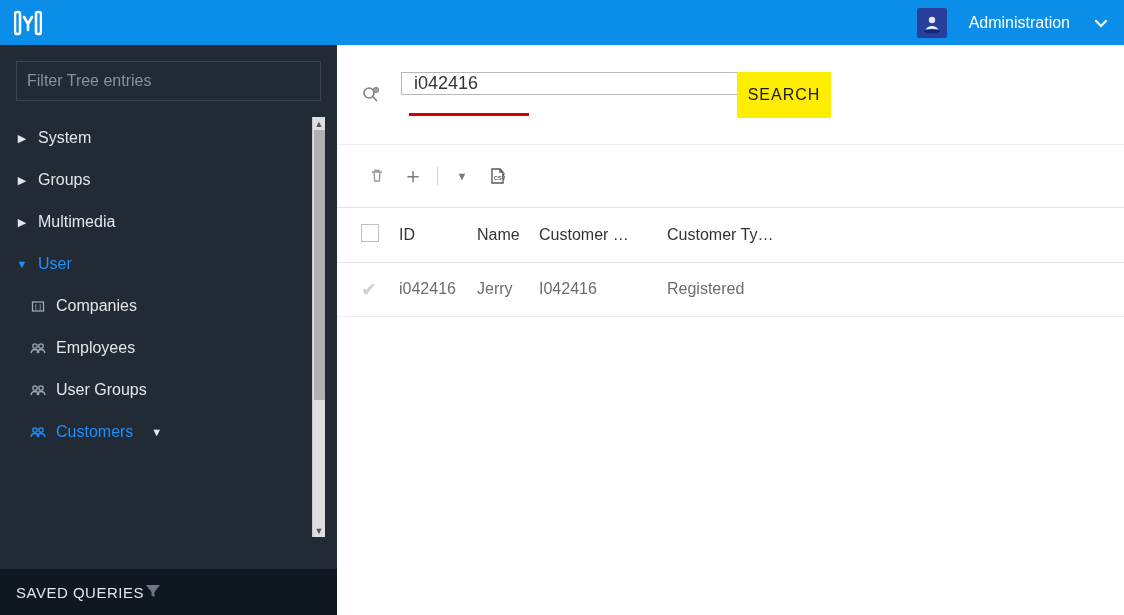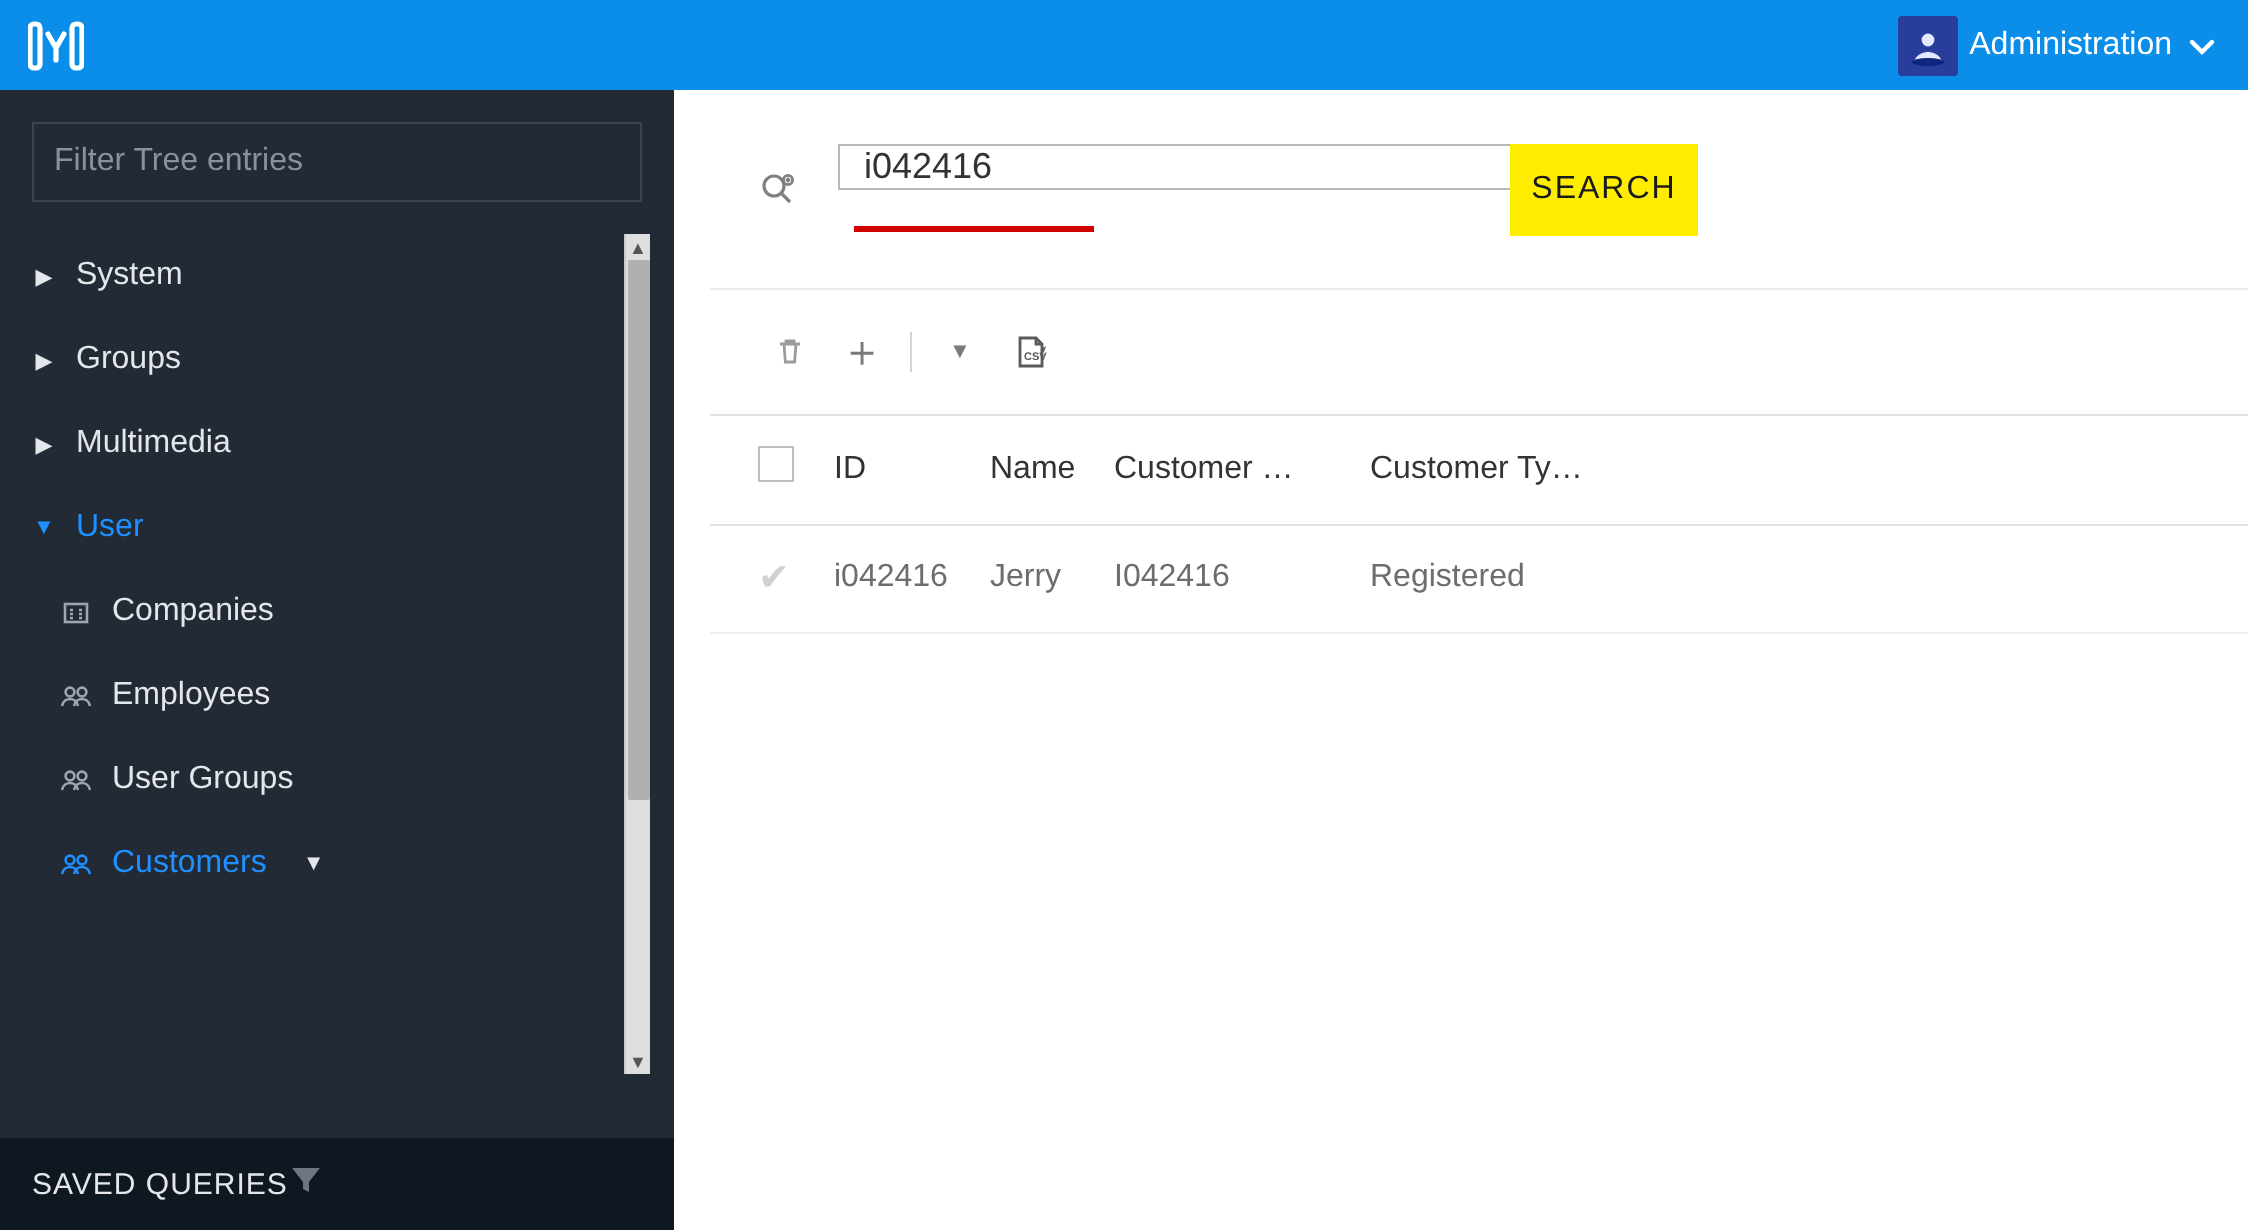--- a/index.html
+++ b/index.html
@@ -18,32 +18,32 @@
     background: #0a8ee9;
     display: flex;
     align-items: center;
     padding: 0 14px;
     color: #fff;
   }
   .logo-wrap { display: flex; align-items: center; gap: 14px; }
   .logo-icon svg { display: block; }
   .app-title { font-size: 22px; font-weight: 700; letter-spacing: 0.3px; }
   .header-spacer { flex: 1; }
-  .admin-wrap { display: flex; align-items: center; gap: 6px; cursor: pointer; }
+  .admin-wrap { display: flex; align-items: center; gap: 22px; cursor: pointer; }
   .admin-icon {
     width: 30px; height: 30px;
     background: #293e9a;
     border-radius: 2px;
     display:flex; align-items:center; justify-content:center;
   }
   .admin-text { font-size: 16px; }
   .chevron-down svg { display:block; }
 
   
-  .layout { display: flex; height: calc(615px - 45px); gap: 18px; }
+  .layout { display: flex; height: calc(615px - 45px); }
   .sidebar {
     width: 337px;
     background: #212a35;
     display: flex;
     flex-direction: column;
     color: #d0d4d9;
     position: relative;
   }
   .main { flex: 1; background: #fff; display:flex; flex-direction:column; overflow:hidden; }
 

